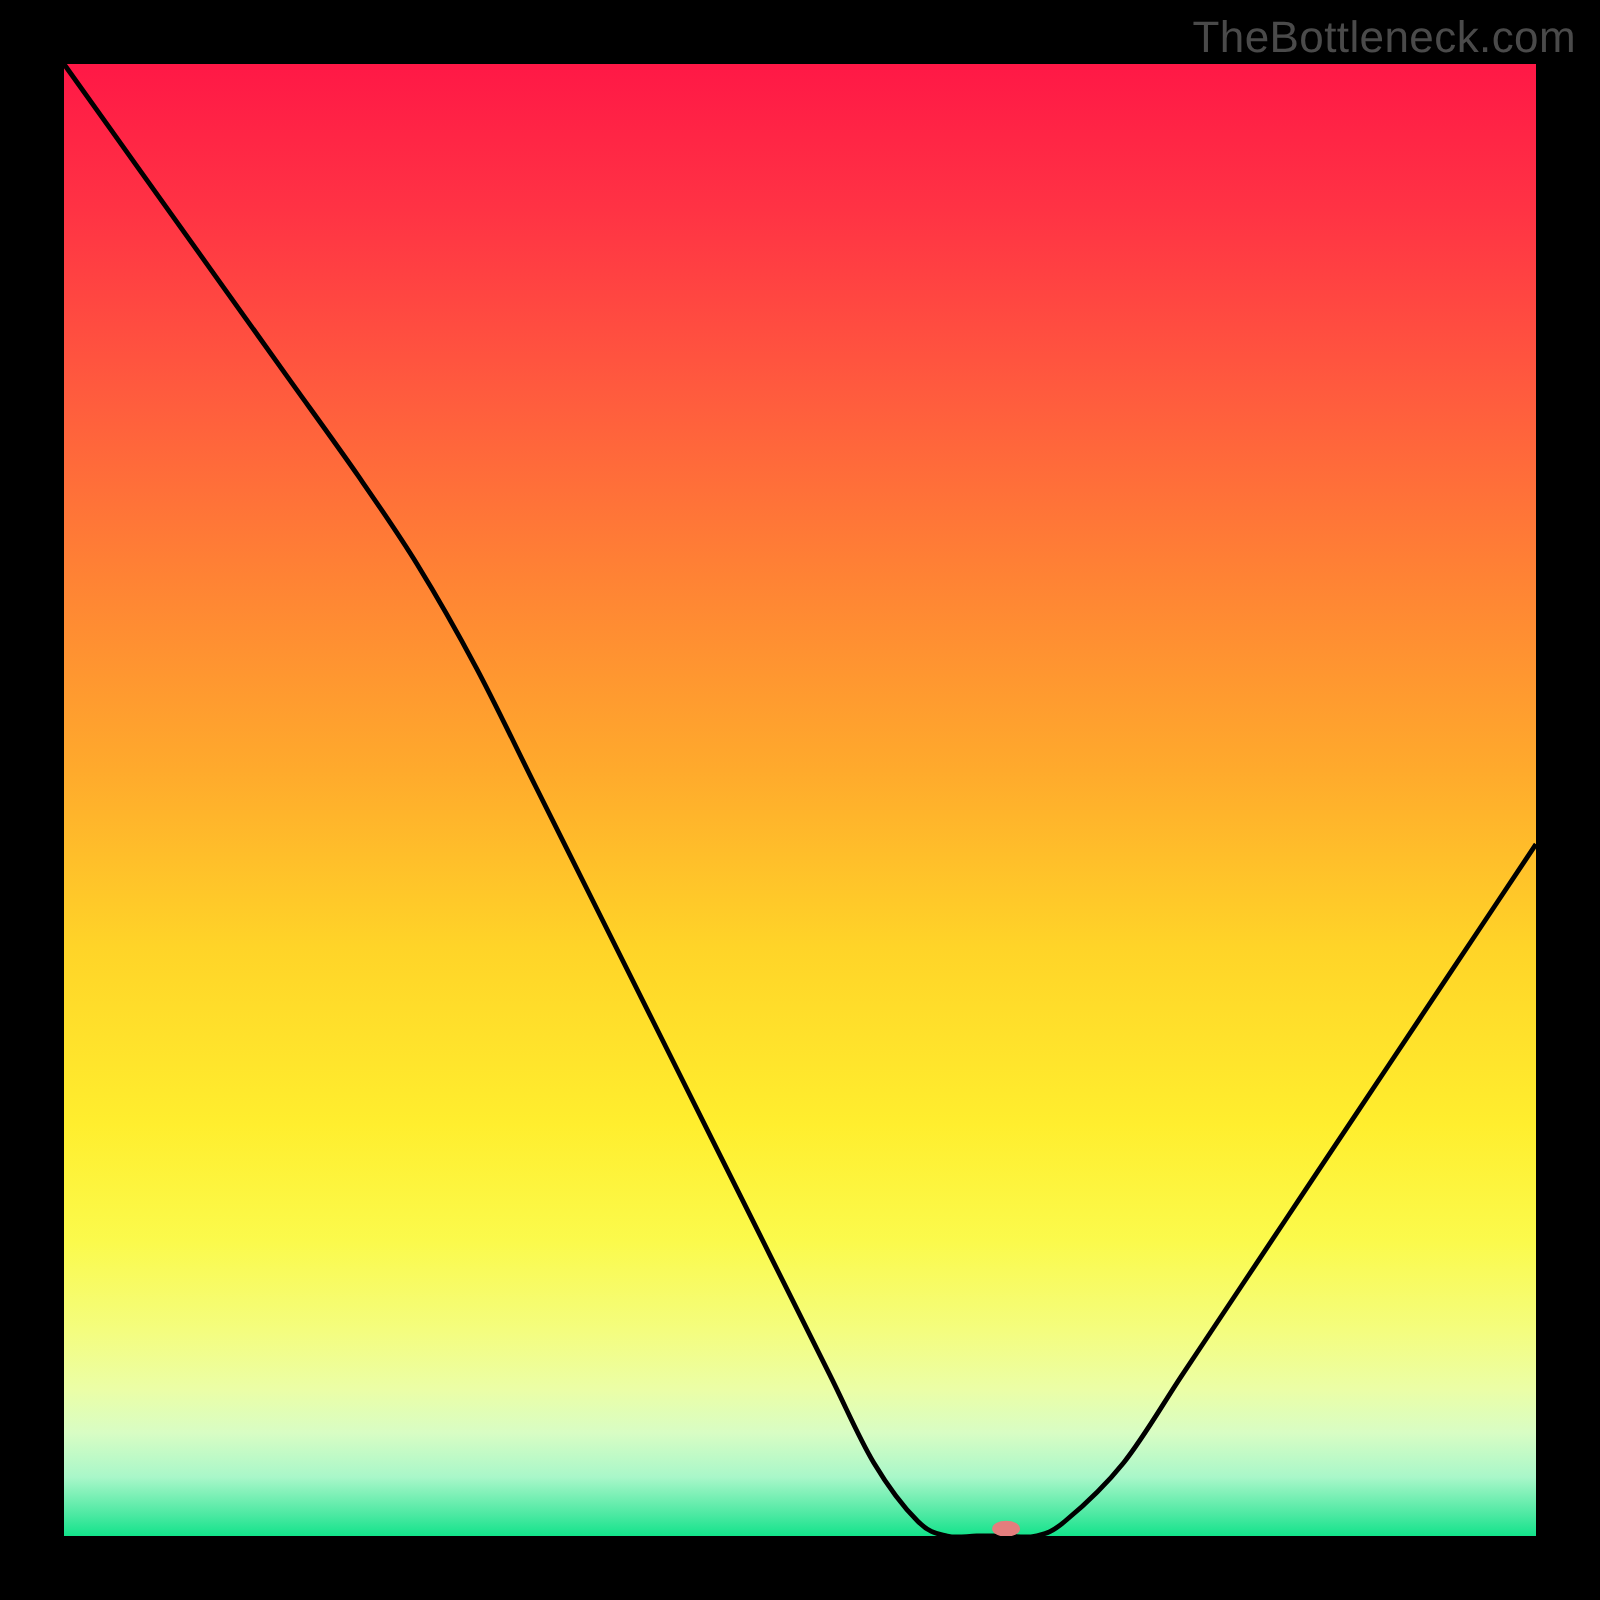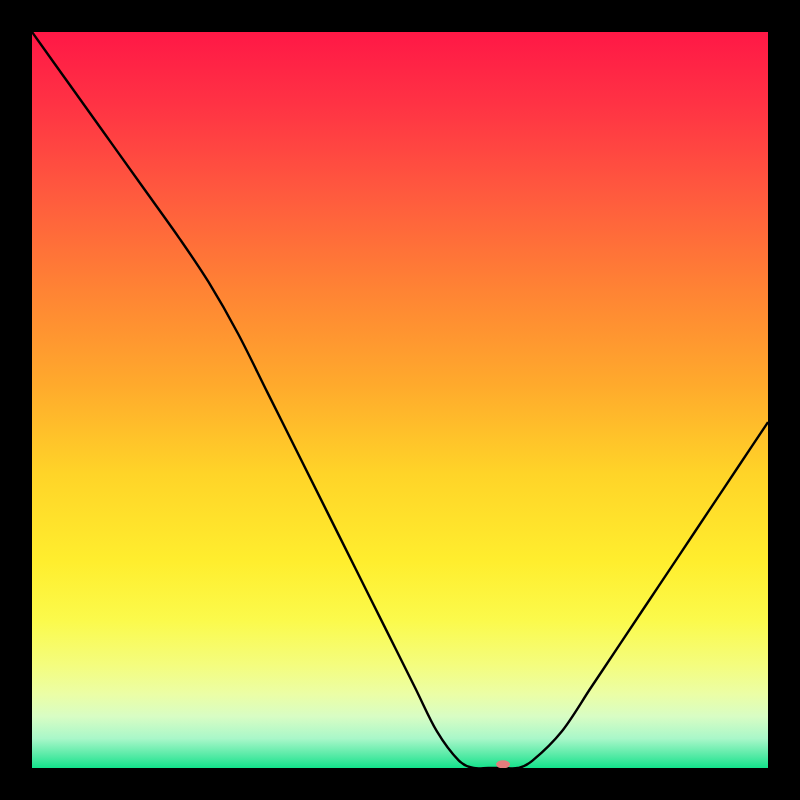--- a/index.html
+++ b/index.html
@@ -38,20 +38,21 @@
     color: #4a4a4a;
     text-decoration: none;
     letter-spacing: 0.2px;
   }
 </style>
 </head>
 <body>
 
 <div class="chart-container">
 
+  <a class="attribution-link">TheBottleneck.com</a>
 
   <div class="plot-area">
     <svg id="chart-svg" viewBox="0 0 736 736" preserveAspectRatio="none">
       <defs>
         <linearGradient id="bg-grad" x1="0" y1="0" x2="0" y2="1">
             <stop offset="0%" stop-color="#ff1846"></stop>
             <stop offset="10%" stop-color="#ff3344"></stop>
             <stop offset="22%" stop-color="#ff5a3e"></stop>
             <stop offset="35%" stop-color="#ff8334"></stop>
             <stop offset="48%" stop-color="#ffaa2c"></stop>

